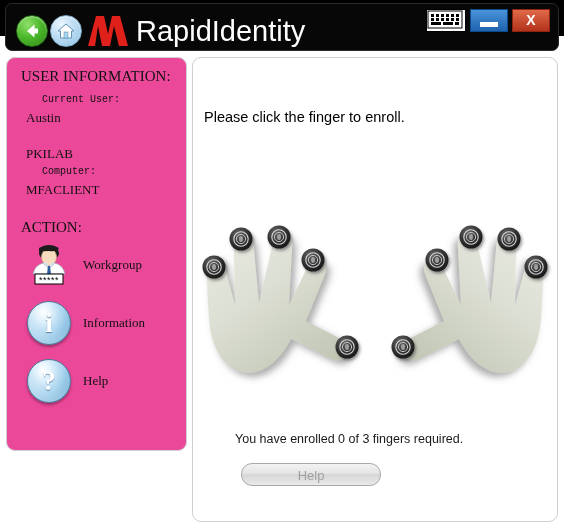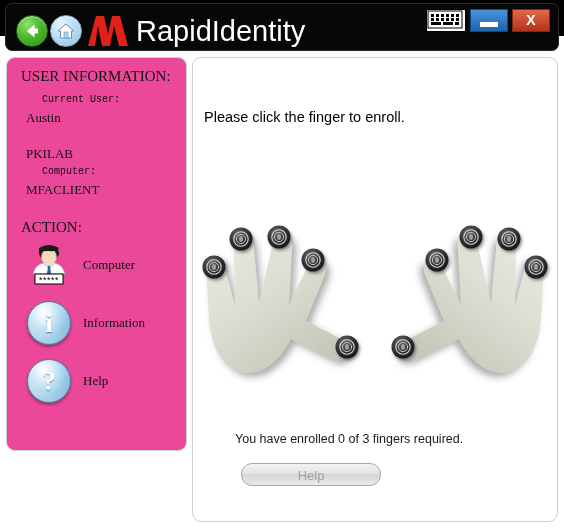--- a/index.html
+++ b/index.html
@@ -325,21 +325,21 @@
     <svg class="action-icon" viewBox="0 0 44 44">
       <ellipse cx="22" cy="10" rx="10" ry="7.5" fill="#1c1c1c"></ellipse>
       <ellipse cx="22" cy="14" rx="7.5" ry="8.5" fill="#f6dcbc" stroke="#c9a87f" stroke-width="0.7"></ellipse>
       <path d="M12 5 Q22 -1 32 5 Q30 9 22 8 Q15 8 12 9 Z" fill="#1c1c1c"></path>
       <path d="M6 31 Q8 22 16 20 L22 26 L28 20 Q36 22 38 31 Z" fill="#ffffff" stroke="#9aa6b0" stroke-width="0.8"></path>
       <path d="M16 20 L22 26 L28 20 L25 19 L22 23 L19 19 Z" fill="#d8e2ea"></path>
       <path d="M21 23 L23 23 L24 31 L20 31 Z" fill="#2f5f9e"></path>
       <rect x="8" y="31" width="28" height="10" fill="#ffffff" stroke="#000000" stroke-width="1"></rect>
       <text x="22" y="39.5" font-family="'Liberation Sans',sans-serif" font-size="9" fill="#000000" text-anchor="middle" letter-spacing="0.5">*****</text>
     </svg>
-    <div class="action-text">Computer</div>
+    <div class="action-text">Workgroup</div>
   </div>
 
   <div class="action-item" style="top:243px;">
     <div class="action-icon">
       <div class="sphere">
         <div class="sphere-glyph">i</div>
       </div>
     </div>
     <div class="action-text">Information</div>
   </div>

